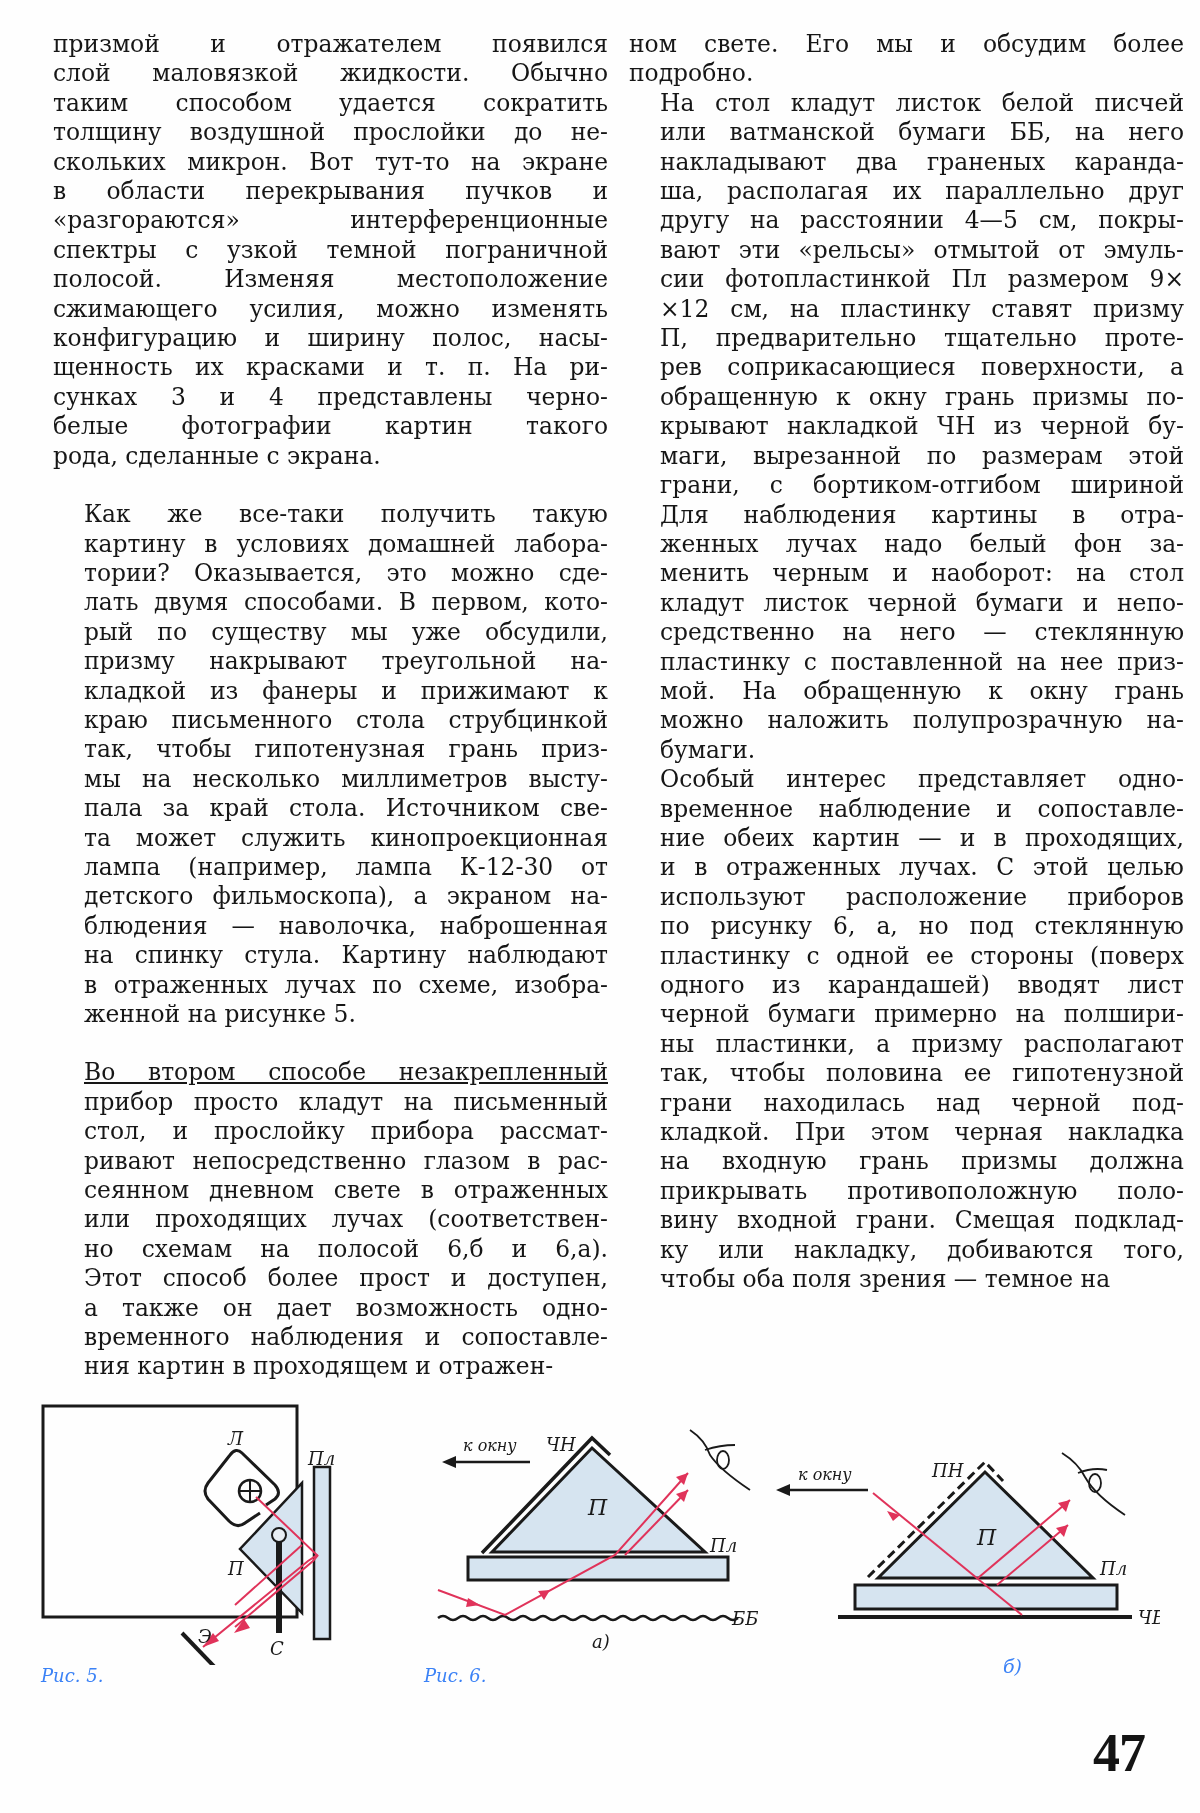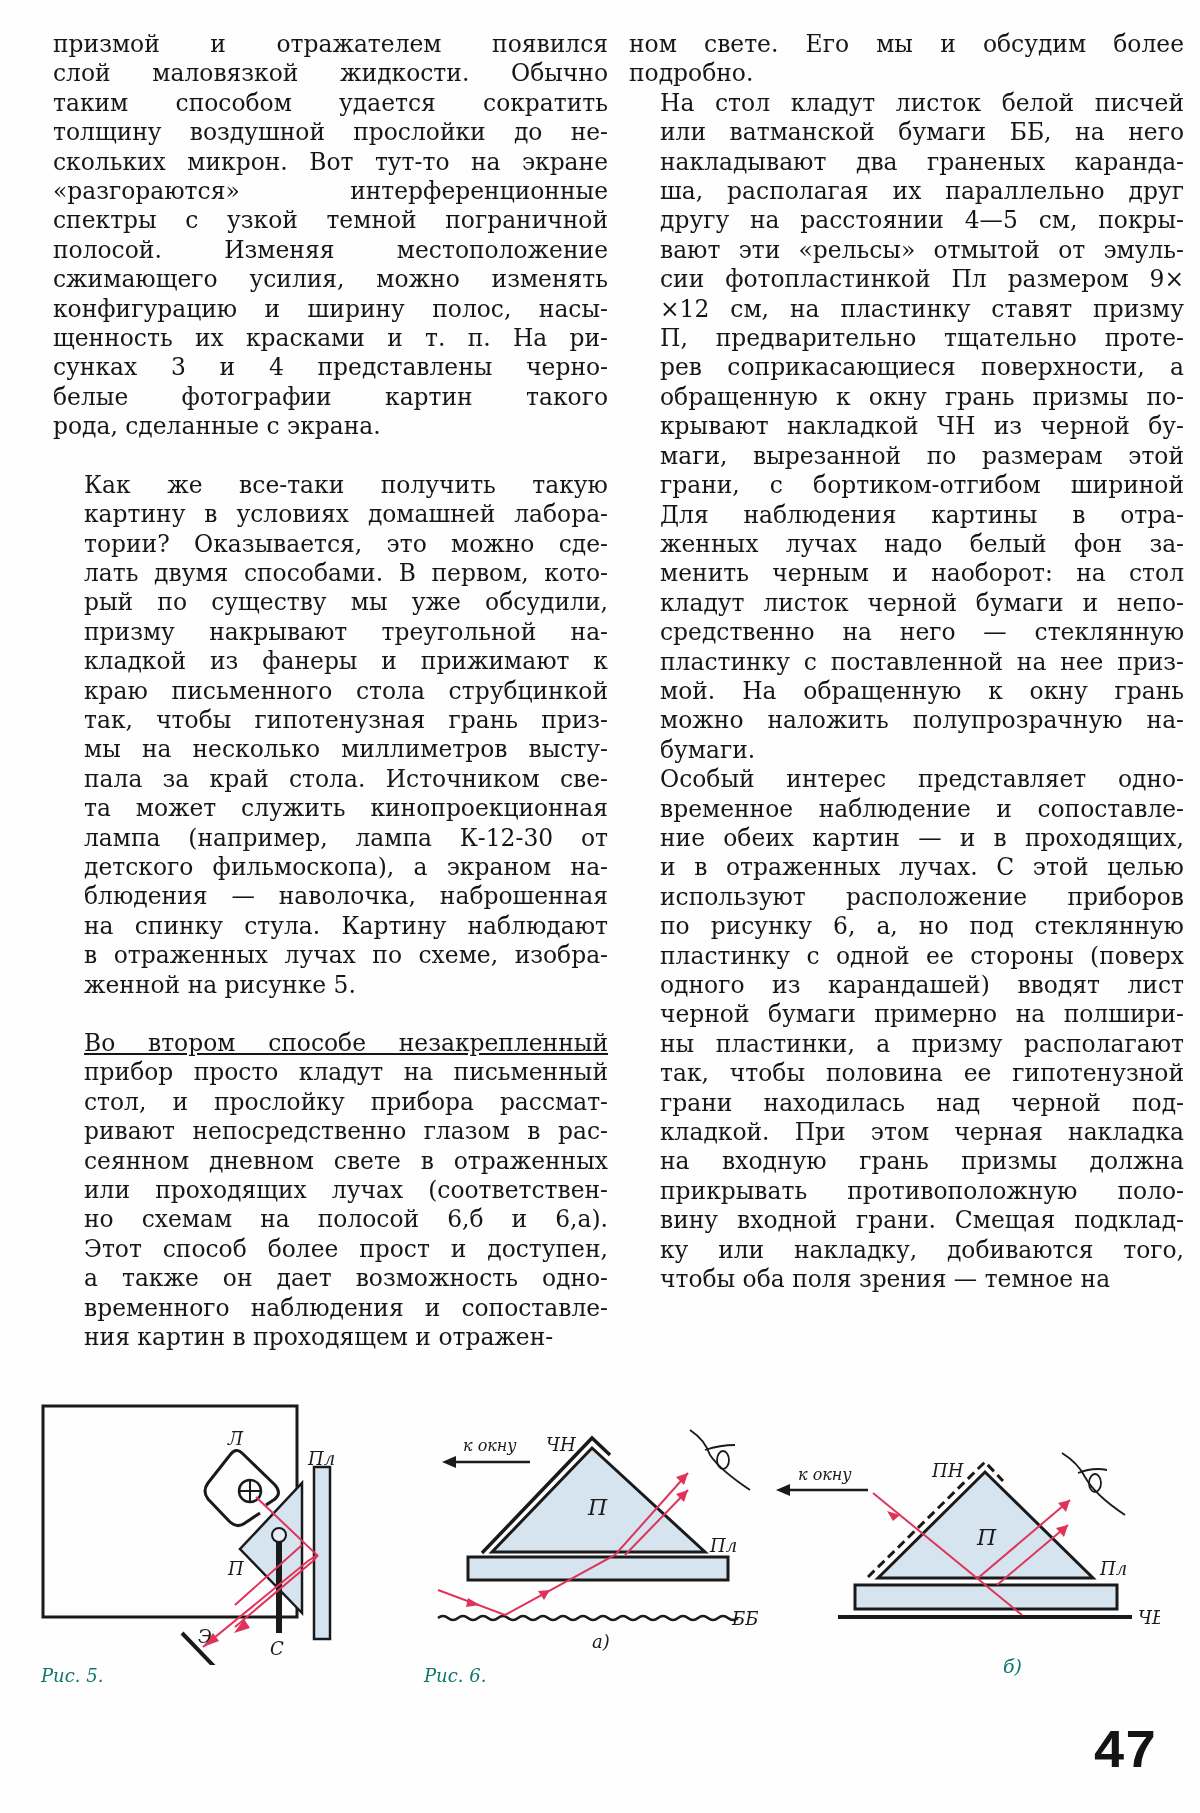--- a/index.html
+++ b/index.html
@@ -16,39 +16,40 @@
   .col.left { left: 41px; }
   .col.right { left: 617px; }
   .col p { margin: 0; text-indent: 0; }
   .col p.indent { text-indent: 31px; }
   .col p.gap { margin-top: 29px; }
   .col p .l { display: block; text-align: justify; text-align-last: justify; }
   .col p .l.last { text-align-last: left; }
   .fig { position: absolute; }
   .caption {
     position: absolute; font-style: italic; font-size: 18px;
-    font-family: "DejaVu Serif", "Liberation Serif", serif; color: #0f766e;
+    font-family: "DejaVu Serif", "Liberation Serif", serif; color: #3b82f6;
   }
   .page-num {
     position: absolute; left: 1093px; top: 1722px;
-    font-family: Liberation Mono, monospace;
+    font-family: Liberation Serif, serif;
     font-weight: bold; font-size: 54px; letter-spacing: -1px; color: #141414;
   }
   svg text { font-family: "DejaVu Serif", "Liberation Serif", serif; font-style: italic; fill: #1a1a1a; }
 </style>
 </head>
 <body>
 
 <div class="col left" id="col-left">
     <p>
       <span class="l">призмой и отражателем появился</span>
       <span class="l">слой маловязкой жидкости. Обычно</span>
       <span class="l">таким способом удается сократить</span>
       <span class="l">толщину воздушной прослойки до не-</span>
       <span class="l">скольких микрон. Вот тут-то на экране</span>
+      <span class="l">в области перекрывания пучков и</span>
       <span class="l">«разгораются» интерференционные</span>
       <span class="l">спектры с узкой темной пограничной</span>
       <span class="l">полосой. Изменяя местоположение</span>
       <span class="l">сжимающего усилия, можно изменять</span>
       <span class="l">конфигурацию и ширину полос, насы-</span>
       <span class="l">щенность их красками и т. п. На ри-</span>
       <span class="l">сунках 3 и 4 представлены черно-</span>
       <span class="l">белые фотографии картин такого</span>
       <span class="l last">рода, сделанные с экрана.</span>
     </p>

